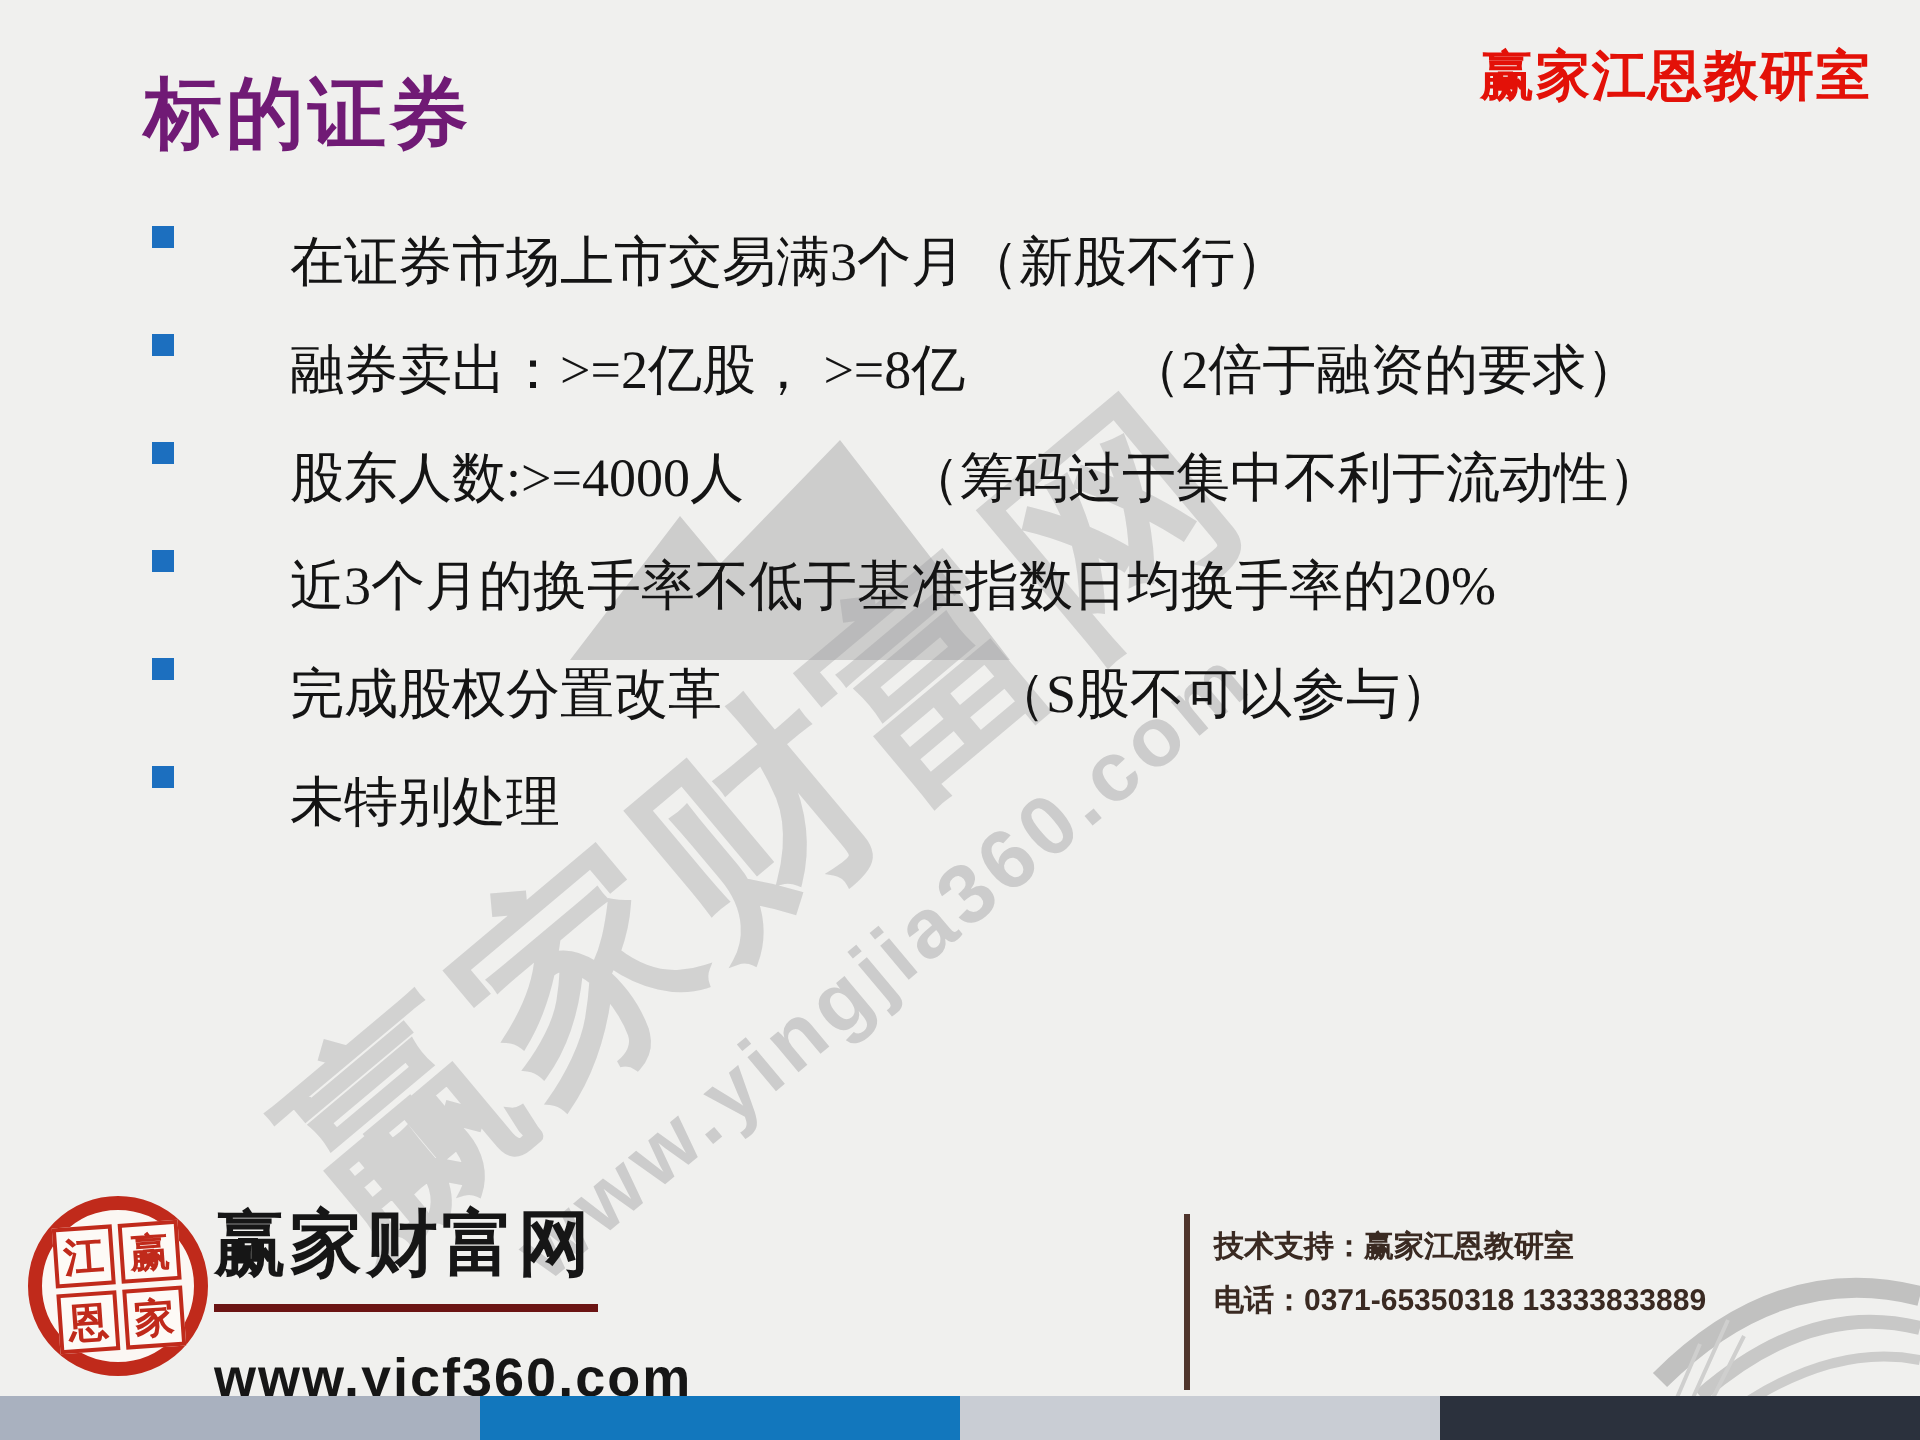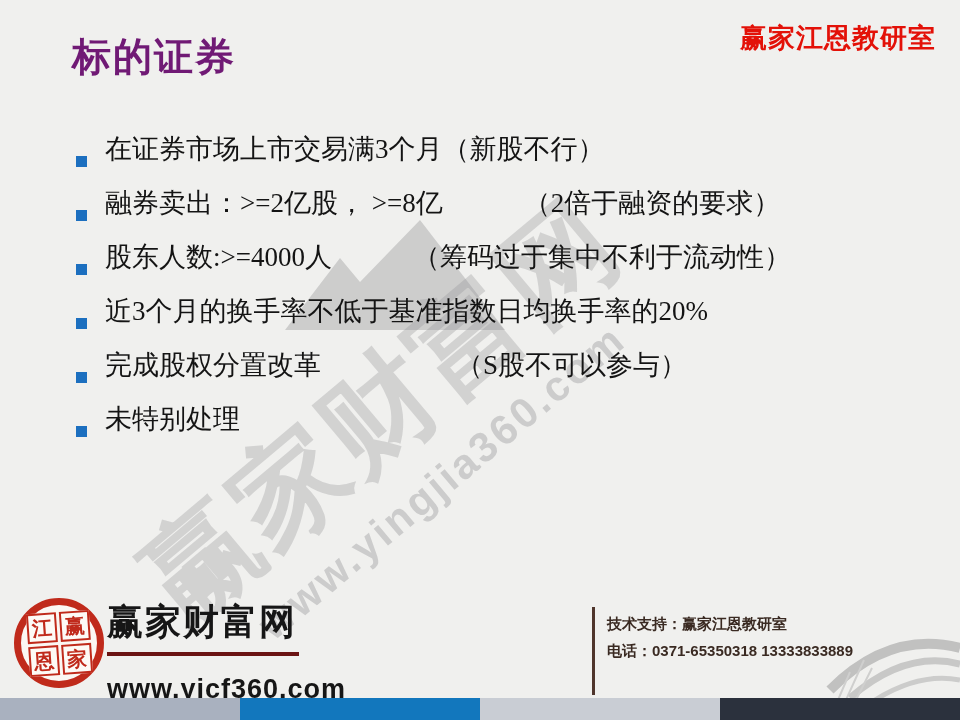--- a/index.html
+++ b/index.html
@@ -35,21 +35,21 @@
     position:absolute;left:72px;top:30px;z-index:3;
     font-size:39px;font-weight:bold;color:#701a75;letter-spacing:2px;
   }
   .org-name{
     position:absolute;right:24px;top:20px;z-index:3;
     font-family:"Liberation Serif","DejaVu Serif",serif;
     font-size:27px;font-weight:bold;color:#e31108;letter-spacing:1px;
   }
   
   .bullets{position:absolute;left:76px;top:113px;z-index:3;}
-  .bullet-row{display:flex;align-items:flex-end;height:54px;}
+  .bullet-row{display:flex;align-items:flex-start;height:54px;gap:40px;}
   .bullet-sq{
     width:11px;height:11px;background:#1c6fbf;flex:0 0 11px;
     margin-right:18px;
   }
   .bullet-text{
     font-family:"Liberation Serif","DejaVu Serif",serif;
     font-size:27px;color:#141414;white-space:nowrap;
   }
   
   .footer{position:absolute;left:0;top:590px;width:960px;height:108px;z-index:4;}

